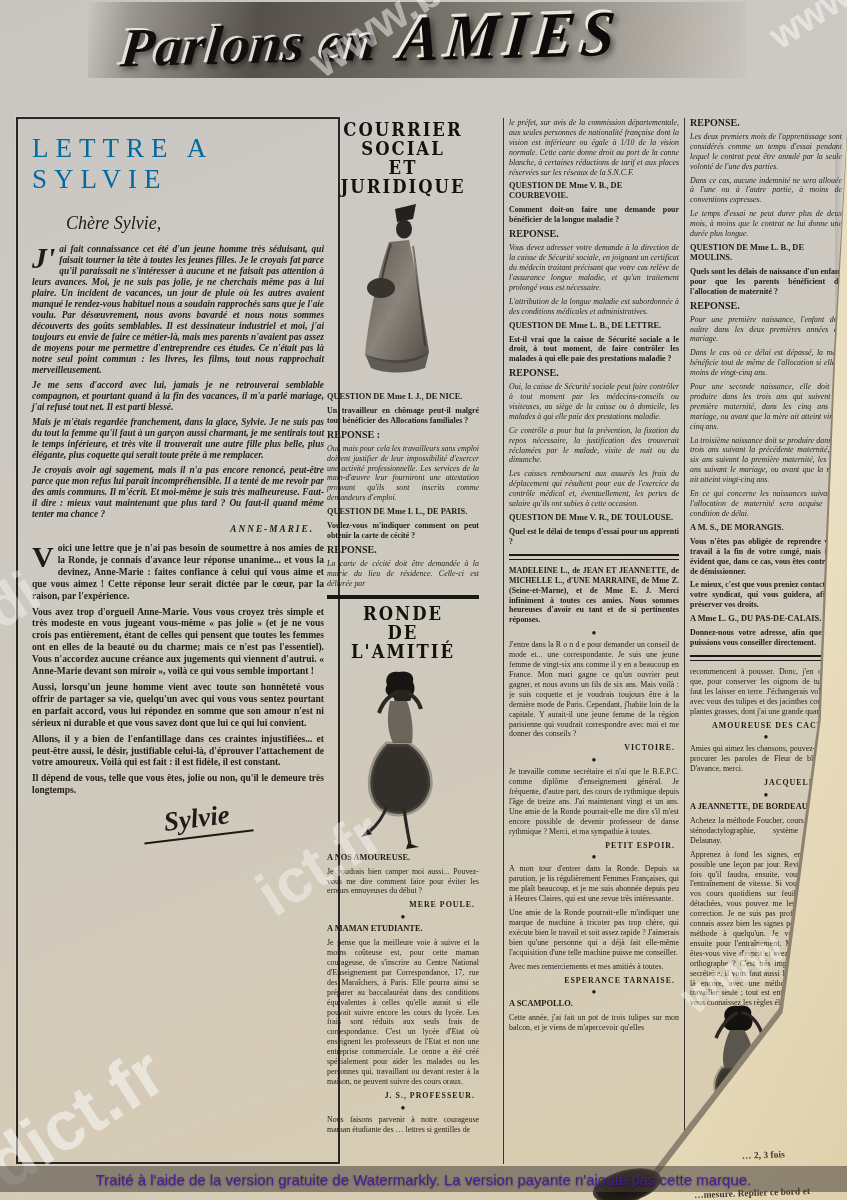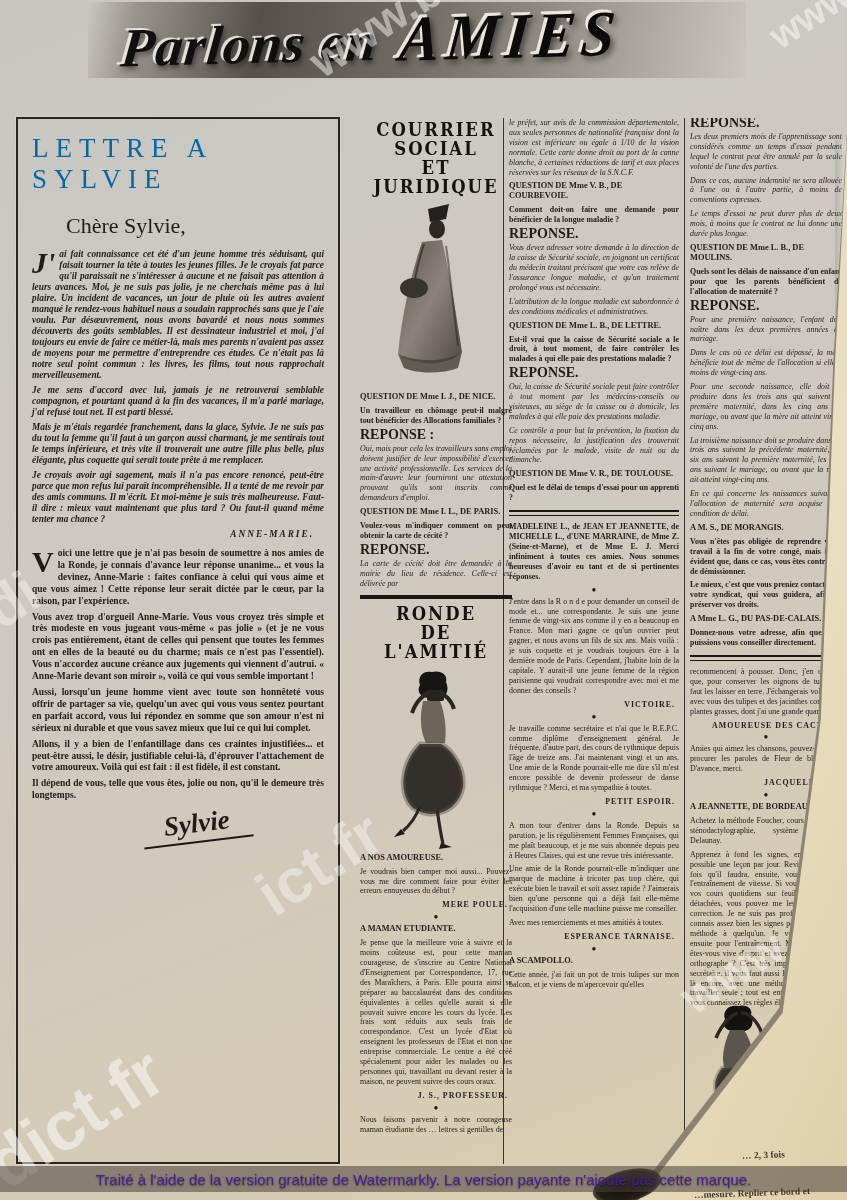--- a/index.html
+++ b/index.html
@@ -28,39 +28,39 @@
     transform:scaleY(1.08);white-space:nowrap;
   }
   
   .col{position:absolute;top:118px;overflow:hidden;}
   .col p{margin:0 0 4px;text-align:justify;}
   #col1{
     left:16px;width:292px;height:1019px;top:117px;
     border:2px solid #2a2722;padding:12px 14px;overflow:hidden;
     box-shadow:0 0 0 1px rgba(255,255,255,.15);
   }
-  #col2{left:360px;width:152px;height:1052px;font-size:7.9px;line-height:9.9px;}
+  #col2{left:327px;width:152px;height:1052px;font-size:7.9px;line-height:9.9px;}
   #col3{left:509px;width:170px;height:1052px;font-size:7.9px;line-height:9.9px;}
   #col4{left:690px;width:152px;height:1000px;font-size:7.9px;line-height:9.9px;}
   .vrule{position:absolute;top:118px;width:1px;height:1046px;background:#37332d;}
   #vr1{left:503px;} #vr2{left:684px;}
   
   .box-title{font-size:27px;letter-spacing:7px;margin:2px 0 10px;font-weight:400;color:#0369a1;}
-  .salut{font-size:22px;margin:18px 0 10px 34px;font-weight:500;}
+  .salut{font-style:italic;font-size:18px;margin:18px 0 10px 34px;font-weight:500;}
   .letter p{font-style:italic;font-weight:700;font-size:9.3px;line-height:11px;}
   .reply p{font-weight:600;font-size:9.5px;line-height:11.9px;}
   .dropcap::first-letter{float:left;font-size:30px;line-height:24px;padding:2px 4px 0 0;font-weight:700;}
   .sig-right{text-align:right !important;font-weight:700;letter-spacing:2px;font-size:10.5px;margin:4px 10px 8px 0 !important;}
   .script-sig{display:block;text-align:center;font-style:italic;font-size:27px;font-weight:600;transform:rotate(-7deg);margin-top:6px;border-bottom:2px solid #1c1a17;width:110px;margin-left:110px;padding-bottom:2px;}
   
   .bigheadwrap{text-align:center;margin:2px 0 6px;}
   .bighead{font-family:"DejaVu Serif","Liberation Serif",serif;font-weight:bold;font-size:16.5px;line-height:19px;letter-spacing:2px;color:#14110e;transform:scaleY(1.15);display:block;}
   .qh{font-weight:bold;font-size:8.4px;margin:8px 0 3px;text-align:left !important;line-height:10px;}
   .qt{font-weight:bold;}
-  .rh{font-weight:bold;font-size:14px;margin:3px 0 2px;text-align:left !important;}
+  .rh{font-weight:bold;font-size:10px;margin:3px 0 2px;text-align:left !important;}
   .it p, p.it{font-style:italic;}
   .sig{text-align:right !important;font-weight:bold;letter-spacing:1px;margin:1px 4px 3px 0 !important;}
   .bullet{text-align:center !important;font-size:8px;margin:3px 0 !important;line-height:8px;}
   .thickbar{height:4px;background:#191713;margin:6px 0 5px;}
   .dblrule{border-top:2.5px solid #191713;border-bottom:1px solid #191713;height:3px;margin:7px 0 6px;}
   .illu{display:block;margin:4px auto;}
   
   .wm{position:absolute;color:rgba(255,255,255,.48);font-family:"Liberation Sans",sans-serif;font-weight:bold;transform:rotate(-33deg);pointer-events:none;white-space:nowrap;}
   #wm1{left:300px;top:-8px;font-size:46px;}
   #wm2{left:766px;top:-6px;font-size:38px;}
@@ -105,21 +105,21 @@
     <div class="letter">
       <p class="dropcap">J'ai fait connaissance cet été d'un jeune homme très séduisant, qui faisait tourner la tête à toutes les jeunes filles. Je le croyais fat parce qu'il paraissait ne s'intéresser à aucune et ne faisait pas attention à leurs avances. Moi, je ne suis pas jolie, je ne cherchais même pas à lui plaire. Un incident de vacances, un jour de pluie où les autres avaient manqué le rendez-vous habituel nous a soudain rapprochés sans que je l'aie voulu. Par désœuvrement, nous avons bavardé et nous nous sommes découverts des goûts semblables. Il est dessinateur industriel et moi, j'ai toujours eu envie de faire ce métier-là, mais mes parents n'avaient pas assez de moyens pour me permettre d'entreprendre ces études. Ce n'était pas là notre seul point commun : les livres, les films, tout nous rapprochait merveilleusement.</p>
       <p>Je me sens d'accord avec lui, jamais je ne retrouverai semblable compagnon, et pourtant quand à la fin des vacances, il m'a parlé mariage, j'ai refusé tout net. Il est parti blessé.</p>
       <p>Mais je m'étais regardée franchement, dans la glace, Sylvie. Je ne suis pas du tout la femme qu'il faut à un garçon aussi charmant, je me sentirais tout le temps inférieure, et très vite il trouverait une autre fille plus belle, plus élégante, plus coquette qui serait toute prête à me remplacer.</p>
       <p>Je croyais avoir agi sagement, mais il n'a pas encore renoncé, peut-être parce que mon refus lui paraît incompréhensible. Il a tenté de me revoir par des amis communs. Il m'écrit. Et moi-même je suis très malheureuse. Faut-il dire : mieux vaut maintenant que plus tard ? Ou faut-il quand même tenter ma chance ?</p>
       <p class="sig-right">ANNE-MARIE.</p>
     </div>
     <div class="reply">
       <p class="dropcap">Voici une lettre que je n'ai pas besoin de soumettre à nos amies de la Ronde, je connais d'avance leur réponse unanime... et vous la devinez, Anne-Marie : faites confiance à celui qui vous aime et que vous aimez ! Cette réponse leur serait dictée par le cœur, par la raison, par l'expérience.</p>
       <p>Vous avez trop d'orgueil Anne-Marie. Vous vous croyez très simple et très modeste en vous jugeant vous-même « pas jolie » (et je ne vous crois pas entièrement, étant de celles qui pensent que toutes les femmes ont en elles de la beauté ou du charme; mais ce n'est pas l'essentiel). Vous n'accordez aucune créance aux jugements qui viennent d'autrui. « Anne-Marie devant son miroir », voilà ce qui vous semble important !</p>
-      <p>Aussi, lorsqu'un jeune homme vient avec toute son honnêteté vous offrir de partager sa vie, quelqu'un avec qui vous vous sentez pourtant en parfait accord, vous lui répondez en somme que son amour n'est ni sérieux ni durable et que vous savez mieux que lui ce qui lui complet.</p>
+      <p>Aussi, lorsqu'un jeune homme vient avec toute son honnêteté vous offrir de partager sa vie, quelqu'un avec qui vous vous sentez pourtant en parfait accord, vous lui répondez en somme que son amour n'est ni sérieux ni durable et que vous savez dont que lui ce qui lui convient.</p>
       <p>Allons, il y a bien de l'enfantillage dans ces craintes injustifiées... et peut-être aussi, le désir, justifiable celui-là, d'éprouver l'attachement de votre amoureux. Voilà qui est fait : il est fidèle, il est constant.</p>
       <p>Il dépend de vous, telle que vous êtes, jolie ou non, qu'il le demeure très longtemps.</p>
       <span class="script-sig">Sylvie</span>
     </div>
   </div>
 
   <div class="col" id="col2">
     <div class="bigheadwrap">
       <span class="bighead">COURRIER</span>
       <span class="bighead">SOCIAL</span>
@@ -193,20 +193,21 @@
     <p class="qt">Comment doit-on faire une demande pour bénéficier de la longue maladie ?</p>
     <p class="rh">REPONSE.</p>
     <p class="it">Vous devez adresser votre demande à la direction de la caisse de Sécurité sociale, en joignant un certificat du médecin traitant précisant que votre cas relève de l'assurance longue maladie, et qu'un traitement prolongé vous est nécessaire.</p>
     <p class="it">L'attribution de la longue maladie est subordonnée à des conditions médicales et administratives.</p>
 
     <p class="qh">QUESTION DE Mme L. B., DE LETTRE.</p>
     <p class="qt">Est-il vrai que la caisse de Sécurité sociale a le droit, à tout moment, de faire contrôler les malades à qui elle paie des prestations maladie ?</p>
     <p class="rh">REPONSE.</p>
     <p class="it">Oui, la caisse de Sécurité sociale peut faire contrôler à tout moment par les médecins-conseils ou visiteuses, au siège de la caisse ou à domicile, les malades à qui elle paie des prestations maladie.</p>
     <p class="it">Ce contrôle a pour but la prévention, la fixation du repos nécessaire, la justification des trouverait réclamées par le malade, visite de nuit ou du dimanche.</p>
+    <p class="it">Les caisses remboursent aux assurés les frais du déplacement qui résultent pour eux de l'exercice du contrôle médical et, éventuellement, les pertes de salaire qu'ils ont subies à cette occasion.</p>
 
     <p class="qh">QUESTION DE Mme V. R., DE TOULOUSE.</p>
     <p class="qt">Quel est le délai de temps d'essai pour un apprenti ?</p>
 
     <div class="dblrule"></div>
 
     <p class="qt">MADELEINE L., de JEAN ET JEANNETTE, de MICHELLE L., d'UNE MARRAINE, de Mme Z. (Seine-et-Marne), et de Mme E. J. Merci infiniment à toutes ces amies. Nous sommes heureuses d'avoir eu tant et de si pertinentes réponses.</p>
     <p class="bullet">●</p>
     <p>J'entre dans la R o n d e pour demander un conseil de mode et... une correspondante. Je suis une jeune femme de vingt-six ans comme il y en a beaucoup en France. Mon mari gagne ce qu'un ouvrier peut gagner, et nous avons un fils de six ans. Mais voilà : je suis coquette et je voudrais toujours être à la dernière mode de Paris. Cependant, j'habite loin de la capitale. Y aurait-il une jeune femme de la région parisienne qui voudrait correspondre avec moi et me donner des conseils ?</p>
     <p class="sig">VICTOIRE.</p>

